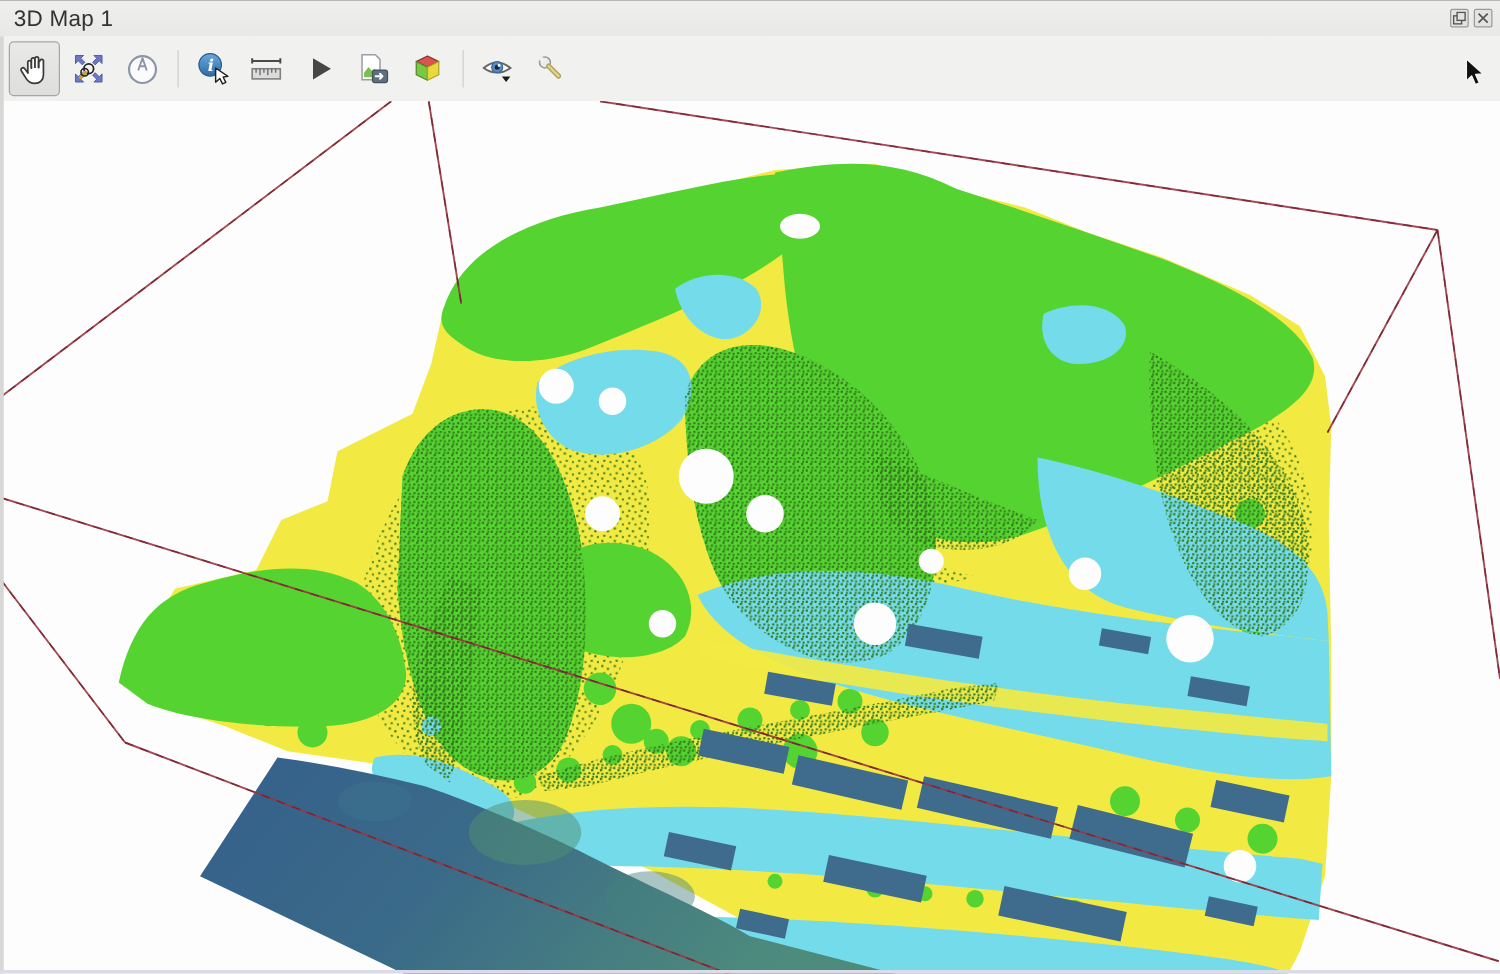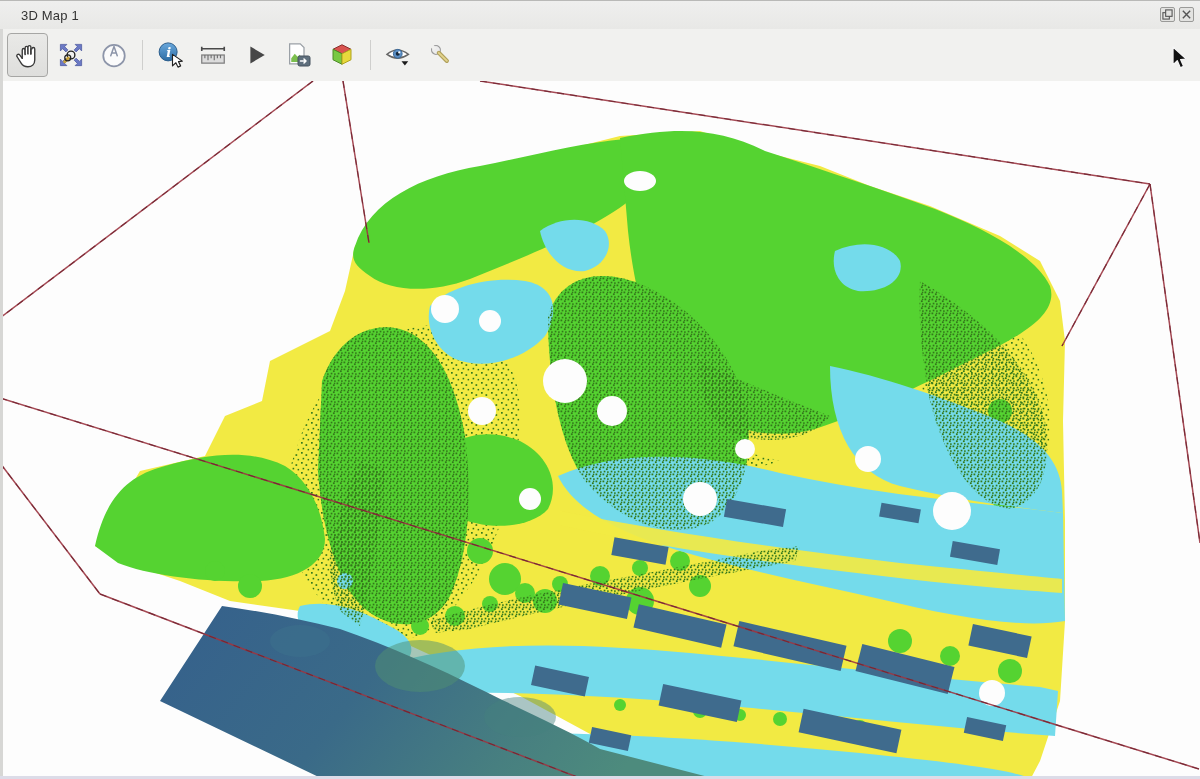--- a/index.html
+++ b/index.html
@@ -8,21 +8,21 @@
     font-family:"Liberation Sans", sans-serif;
     background:var(--c-viewport_bg,#fdfdfd);
   }
   .window{position:absolute;inset:0;border-top:1px solid #b9b9b7;box-sizing:border-box;}
   .titlebar{
     position:absolute;top:0;left:0;right:0;height:28px;
     background:linear-gradient(var(--c-titlebar_bg,#ece919) 0%, #e4e4e2 100%);
     background:linear-gradient(#efefee, var(--c-titlebar_bg,#e7e7e5));
     display:flex;align-items:center;
   }
-  .title{font-size:13px;color:#333;padding-left:21px;letter-spacing:.2px;}
+  .title{font-size:18px;color:#333;padding-left:11px;letter-spacing:.2px;}
   .winbtns{position:absolute;right:6px;top:6px;display:flex;gap:4px;}
   .winbtn{width:15px;height:15px;border:1px solid #9a9a98;border-radius:2px;
     background:#e3e3e1;display:flex;align-items:center;justify-content:center;box-sizing:border-box;}
   .toolbar{
     position:absolute;top:28px;left:0;right:0;height:52px;
     background:var(--c-toolbar_bg,#f1f1ef);
     display:flex;align-items:center;padding-left:7px;box-sizing:border-box;
   }
   .tbtn{width:39px;height:42px;display:flex;align-items:center;justify-content:center;
     border:1px solid transparent;border-radius:4px;margin-right:2px;}

